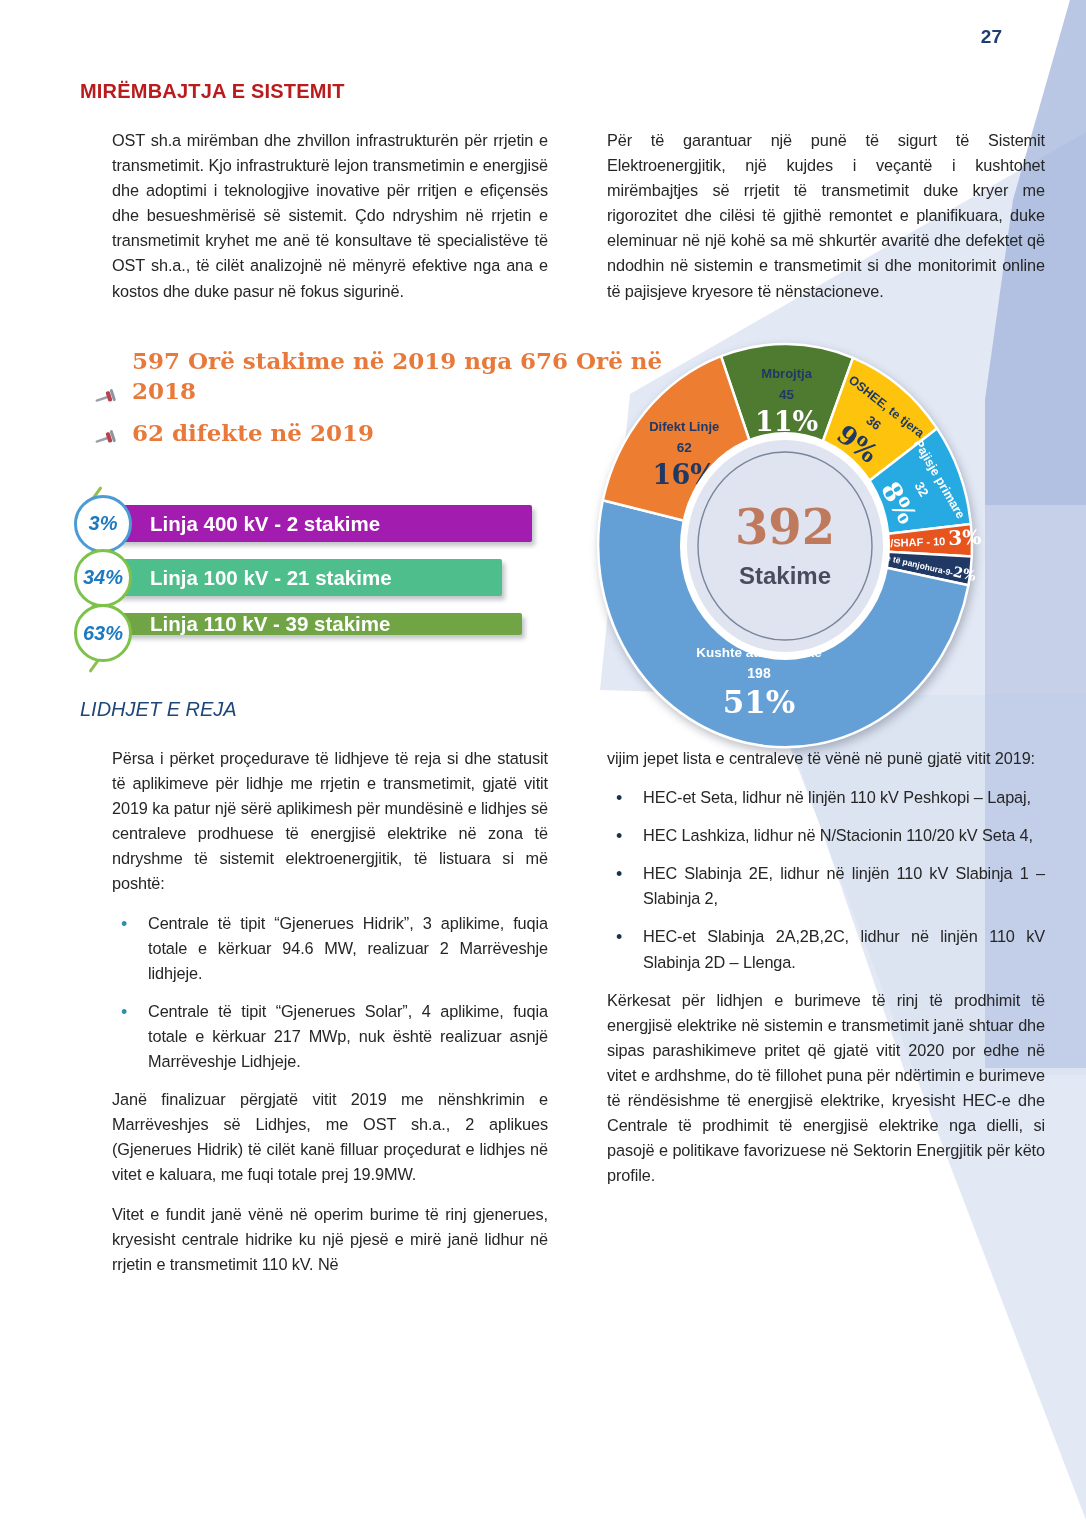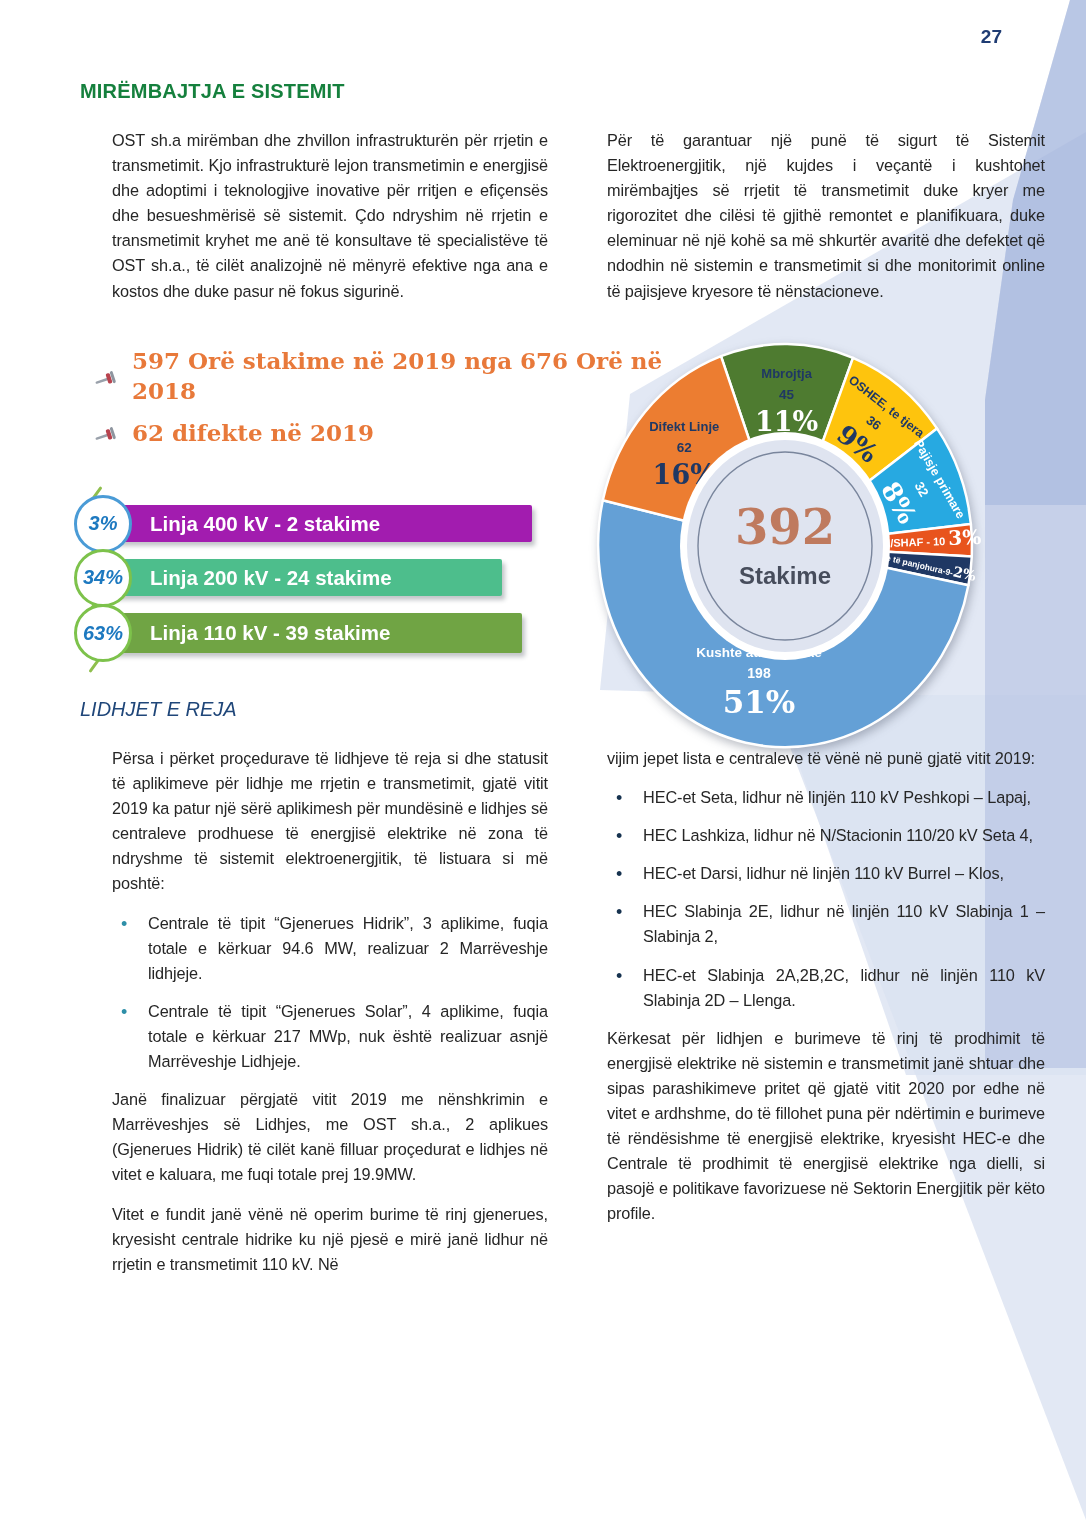--- a/index.html
+++ b/index.html
@@ -4,36 +4,36 @@
 <style>
   html,body{margin:0;padding:0;}
   body{
     width:1086px;height:1536px;position:relative;overflow:hidden;background:#ffffff;
     font-family:"Liberation Sans",sans-serif;color:#262626;
   }
   .abs{position:absolute;}
   #deco-svg{left:0;top:0;z-index:0;}
   .layer{z-index:3;}
   #page-number{right:84px;top:26px;font-size:19px;font-weight:bold;color:#1f3c73;z-index:4;}
-  .h1{left:80px;top:80px;font-size:20px;font-weight:bold;color:#15803d;letter-spacing:.2px;}
+  .h1{left:80px;top:80px;font-size:20px;font-weight:bold;color:#b91c1c;letter-spacing:.2px;}
   .h2{left:80px;top:698px;font-size:20px;font-weight:normal;font-style:italic;color:#1f4679;}
   .col{width:436px;font-size:16.3px;line-height:1.54;text-align:justify;letter-spacing:-.1px;margin-left:32px;}
   .col p{margin:0 0 14px 0;}
   #col1-left{left:80px;top:128px;}
   #col1-right{left:575px;top:128px;width:438px;}
   #col2-left{left:80px;top:746px;}
   #col2-right{left:575px;top:746px;width:438px;}
   ul.blist{list-style:none;margin:4px 0 10px 0;padding:0;}
   ul.blist li{position:relative;padding-left:36px;margin-bottom:13px;text-align:justify;}
   ul.blist li::before{content:"\2022";position:absolute;left:9px;top:0;font-size:18px;}
   ul.teal li::before{color:#2e8fa8;}
   ul.dark li::before{color:#16324f;}
   
   #stats{left:95px;top:346px;width:578px;z-index:3;}
-  .stat-item{display:flex;align-items:center;gap:13px;margin-bottom:11px;
+  .stat-item{display:flex;align-items:flex-end;gap:13px;margin-bottom:11px;
     font-family:"DejaVu Serif",serif;font-weight:bold;color:#e8793a;font-size:23px;line-height:1.32;}
   .stat-item svg{flex:0 0 auto;margin-top:6px;}
   
   #bars{left:74px;top:505px;width:460px;z-index:3;}
   .bar-row{position:relative;height:37px;margin-bottom:17px;}
   .bar-fill{position:absolute;left:30px;top:0;height:37px;display:flex;align-items:center;
     padding-left:46px;color:#fff;font-weight:bold;font-size:20.5px;border-radius:2px;
     box-shadow:3px 4px 4px rgba(40,50,60,.28);white-space:nowrap;}
   .pct-circle{position:absolute;left:0;top:-11px;width:52px;height:52px;border-radius:50%;
     background:#fff;border:3px solid #7dc24b;display:flex;align-items:center;justify-content:center;
@@ -92,27 +92,27 @@
 <div id="bars" class="abs">
     <div class="bar-row" style="height: 37px;">
       <span class="stem top"></span>
       <span class="stem bot" style="top: 38px;"></span>
       <div class="bar-fill" style="background: #a21caf; width: 382px; height: 37px;">Linja 400 kV - 2 stakime</div>
       <div class="pct-circle" style="border-color: rgb(74, 155, 214); top: -10.5px;">3%</div>
     </div>
     <div class="bar-row" style="height: 37px;">
       <span class="stem top"></span>
       <span class="stem bot" style="top: 38px;"></span>
-      <div class="bar-fill" style="background: rgb(77, 190, 140); width: 352px; height: 37px;">Linja 200 kV - 24 stakime</div>
+      <div class="bar-fill" style="background: rgb(77, 190, 140); width: 352px; height: 37px;">Linja 100 kV - 21 stakime</div>
       <div class="pct-circle" style="border-color: rgb(125, 194, 75); top: -10.5px;">34%</div>
     </div>
     <div class="bar-row" style="height: 40px;">
       <span class="stem top"></span>
       <span class="stem bot" style="top: 41px;"></span>
-      <div class="bar-fill" style="background: rgb(112, 164, 68); width: 372px; height: 40px;">Linja 110 kV - 39 stakime</div>
+      <div class="bar-fill" style="background: rgb(112, 164, 68); width: 372px; height: 22px;">Linja 110 kV - 39 stakime</div>
       <div class="pct-circle" style="border-color: rgb(125, 194, 75); top: -9px;">63%</div>
     </div>
   </div>
 
 <div id="donut-wrap" class="abs">
   <svg id="donut-svg" width="386" height="412" viewBox="0 0 386 412">
       <g style="filter:drop-shadow(2px 4px 5px rgba(60,70,90,.35))">
         <path d="M193,206 L129.0,16.2 A187,202 0 0 1 261.0,17.8 Z" fill="#4e7b30" stroke="#ffffff" stroke-width="2.5" stroke-linejoin="round"></path>
         <path d="M193,206 L261.0,17.8 A187,202 0 0 1 345.0,88.4 Z" fill="#fec40d" stroke="#ffffff" stroke-width="2.5" stroke-linejoin="round"></path>
         <path d="M193,206 L345.0,88.4 A187,202 0 0 1 378.9,184.1 Z" fill="#27a9e1" stroke="#ffffff" stroke-width="2.5" stroke-linejoin="round"></path>
@@ -174,18 +174,17 @@
     </ul>
   <p>Janë finalizuar përgjatë vitit 2019 me nënshkrimin e Marrëveshjes së Lidhjes, me OST sh.a., 2 aplikues (Gjenerues Hidrik) të cilët kanë filluar proçedurat e lidhjes në vitet e kaluara, me fuqi totale prej 19.9MW.</p>
   <p>Vitet e fundit janë vënë në operim burime të rinj gjenerues, kryesisht centrale hidrike ku një pjesë e mirë janë lidhur në rrjetin e transmetimit 110 kV. Në</p>
 </div>
 
 <div id="col2-right" class="abs col layer">
   <p>vijim jepet lista e centraleve të vënë në punë gjatë vitit 2019:</p>
   <ul class="blist dark" id="right-bullets">
       <li>HEC-et Seta, lidhur në linjën 110 kV Peshkopi – Lapaj,</li>
       <li>HEC Lashkiza, lidhur në N/Stacionin 110/20 kV Seta 4,</li>
-      <li>HEC-et Darsi, lidhur në linjën 110 kV Burrel – Klos,</li>
       <li>HEC Slabinja 2E, lidhur në linjën 110 kV Slabinja 1 – Slabinja 2,</li>
       <li>HEC-et Slabinja 2A,2B,2C, lidhur në linjën 110 kV Slabinja 2D – Llenga.</li>
     </ul>
   <p>Kërkesat për lidhjen e burimeve të rinj të prodhimit të energjisë elektrike në sistemin e transmetimit janë shtuar dhe sipas parashikimeve pritet që gjatë vitit 2020 por edhe në vitet e ardhshme, do të fillohet puna për ndërtimin e burimeve të rëndësishme të energjisë elektrike, kryesisht HEC-e dhe Centrale të prodhimit të energjisë elektrike nga dielli, si pasojë e politikave favorizuese në Sektorin Energjitik për këto profile.</p>
 </div>
 
 </body></html>

